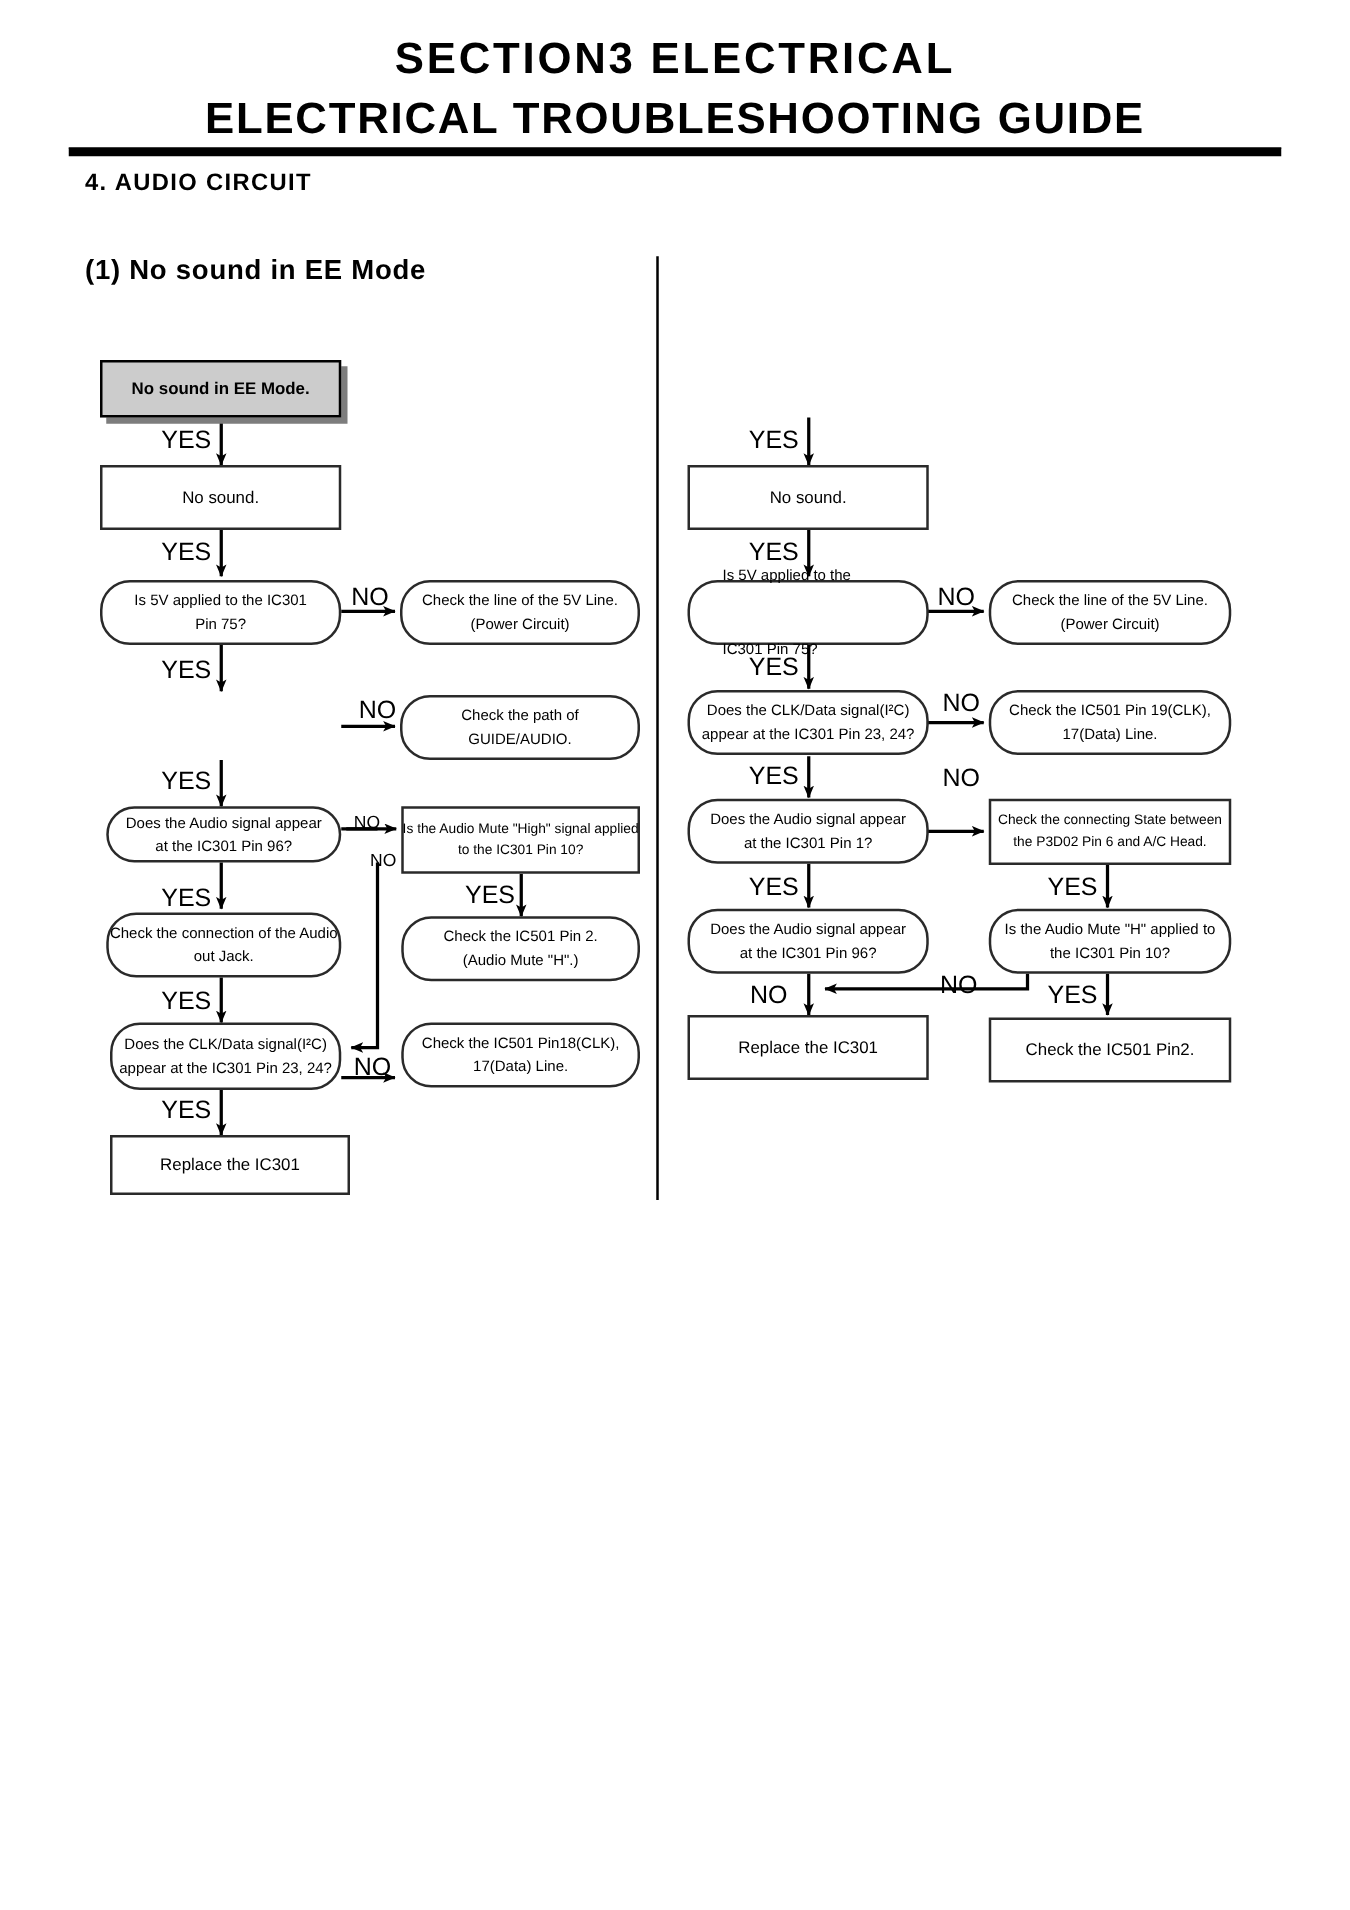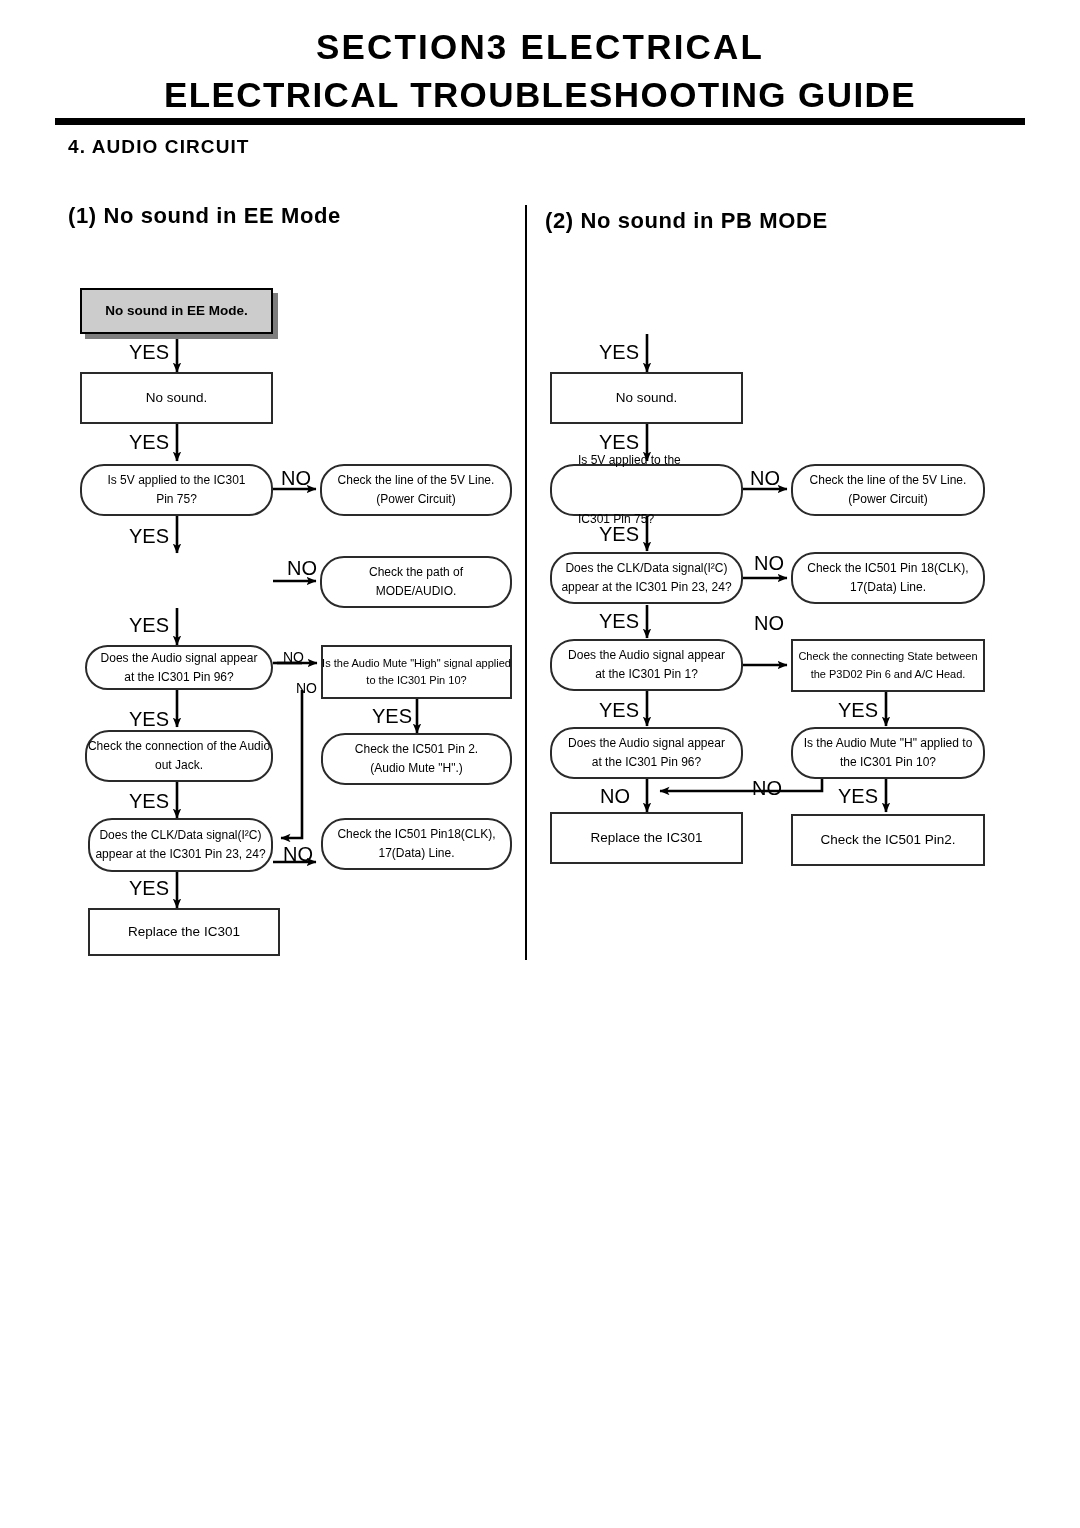--- a/index.html
+++ b/index.html
@@ -144,21 +144,20 @@
 <body>
 
 <div id="page">
 
   <div class="hdr-line" id="hdr1">SECTION3   ELECTRICAL</div>
   <div class="hdr-line" id="hdr2">ELECTRICAL TROUBLESHOOTING GUIDE</div>
   <div id="hdr-rule"></div>
   <div id="sect-title">4. AUDIO CIRCUIT</div>
 
   <div class="col-heading" id="col1-heading">(1) No sound in EE Mode</div>
-  <div class="col-heading" id="col2-heading">(2) No sound in PB MODE</div>
 
   <div id="divider"></div>
 
   <svg id="wires" viewBox="0 0 1080 1528">
     <defs>
       <marker id="ah" markerWidth="11" markerHeight="11" refX="9.5" refY="4.2" orient="auto" markerUnits="userSpaceOnUse">
         <path d="M0,0 L10,4.2 L0,8.4 L2.4,4.2 Z" fill="#000"></path>
       </marker>
     </defs>
     <g stroke="#000" stroke-width="2.6" fill="none" marker-end="url(#ah)">
@@ -210,21 +209,21 @@
   </div>
 
   <div class="fbox small" style="left:320px; top:464px; width:192px; height:52px;">
     <span class="ln">Check the line of the 5V Line.</span>
     <span class="ln">(Power Circuit)</span>
   </div>
 
 
   <div class="fbox small" style="left:320px; top:556px; width:192px; height:52px;">
     <span class="ln">Check the path of</span>
-    <span class="ln">MODE/AUDIO.</span>
+    <span class="ln">GUIDE/AUDIO.</span>
   </div>
 
   <div class="fbox small" style="left:85px; top:645px; width:188px; height:45px;">
     <span class="ln">Does the Audio signal appear</span>
     <span class="ln">at the IC301 Pin 96?</span>
   </div>
 
   <div class="fbox xsmall" style="left:321px; top:645px; width:191px; height:54px;">
     <span class="ln">Is the Audio Mute "High" signal applied</span>
     <span class="ln">to the IC301 Pin 10?</span>
@@ -282,21 +281,21 @@
     <span class="ln">Check the line of the 5V Line.</span>
     <span class="ln">(Power Circuit)</span>
   </div>
 
   <div class="fbox small" style="left:550px; top:552px; width:193px; height:52px;">
     <span class="ln">Does the CLK/Data signal(I²C)</span>
     <span class="ln">appear at the IC301 Pin 23, 24?</span>
   </div>
 
   <div class="fbox small" style="left:791px; top:552px; width:194px; height:52px;">
-    <span class="ln">Check the IC501 Pin 18(CLK),</span>
+    <span class="ln">Check the IC501 Pin 19(CLK),</span>
     <span class="ln">17(Data) Line.</span>
   </div>
 
   <div class="fbox small" style="left:550px; top:639px; width:193px; height:52px;">
     <span class="ln">Does the Audio signal appear</span>
     <span class="ln">at the IC301 Pin 1?</span>
   </div>
 
   <div class="fbox xsmall" style="left:791px; top:639px; width:194px; height:53px;">
     <span class="ln">Check the connecting State between</span>

